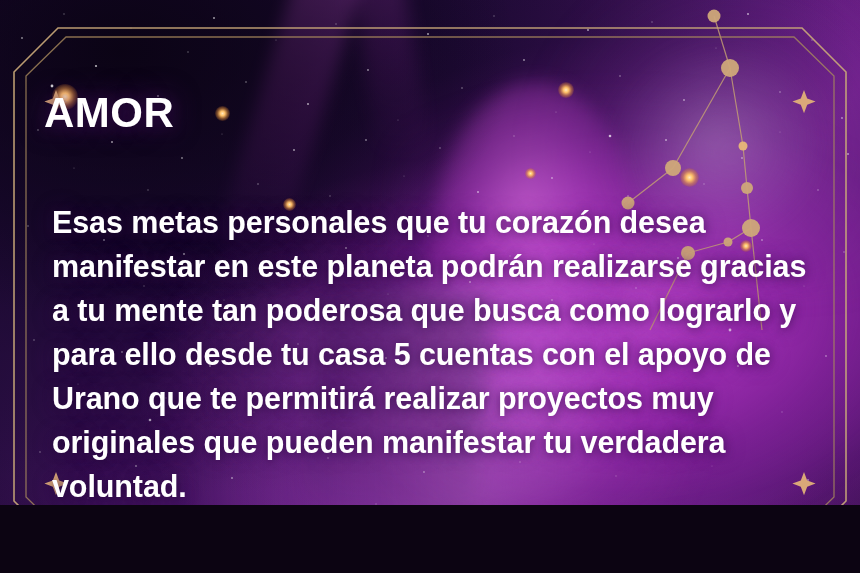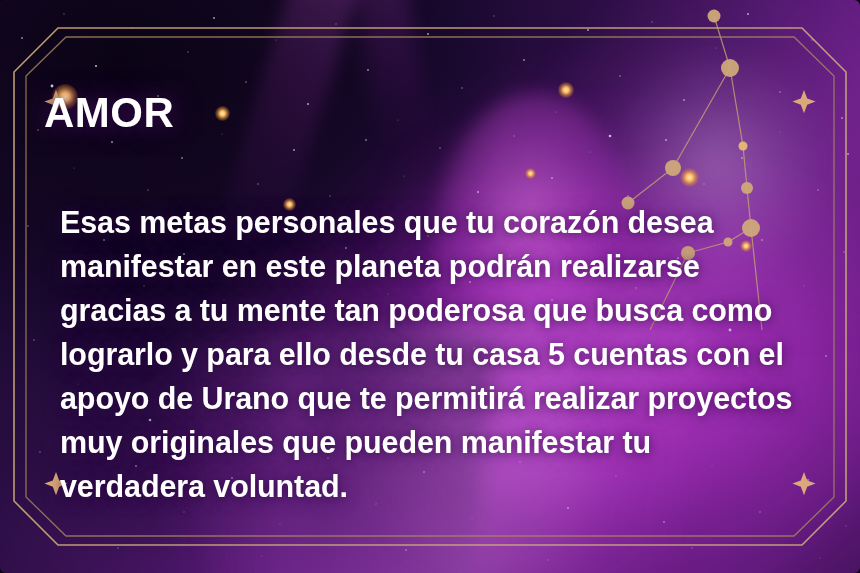--- a/index.html
+++ b/index.html
@@ -8,25 +8,24 @@
     padding: 0;
     background: #0c0412;
   }
   body {
     font-family: "Liberation Sans", sans-serif;
   }
 
   .card {
     position: relative;
     width: 860px;
-    height: 573px;
+    height: 505px;
     overflow: hidden;
     background: #1a0829;
     isolation: isolate;
-    border-radius: 6px;
   }
 
   
 
   
   .bg-base {
     position: absolute;
     inset: 0;
     background:
       radial-gradient(ellipse 70% 80% at 78% 62%, #9d2fb0 0%, rgba(140,35,160,0.75) 24%, rgba(95,22,120,0.45) 46%, rgba(50,12,75,0.12) 70%, rgba(0,0,0,0) 86%),
@@ -185,21 +184,21 @@
   .title {
     margin: 0;
     font-size: 42px;
     line-height: 1;
     font-weight: 700;
     letter-spacing: 0.5px;
     color: #ffffff;
     text-shadow: 0 2px 14px rgba(40,4,60,0.75), 0 0 28px rgba(120,40,160,0.5);
   }
   .body-text {
-    margin: 16px;
+    margin: 8px;
     margin-top: 66px;
     font-size: 30.5px;
     line-height: 44px;
     font-weight: 700;
     color: #ffffff;
     letter-spacing: -0.1px;
     max-width: 790px;
     text-shadow: 0 1px 10px rgba(30,2,48,0.62), 0 0 22px rgba(90,24,130,0.38);
   }
 </style>

